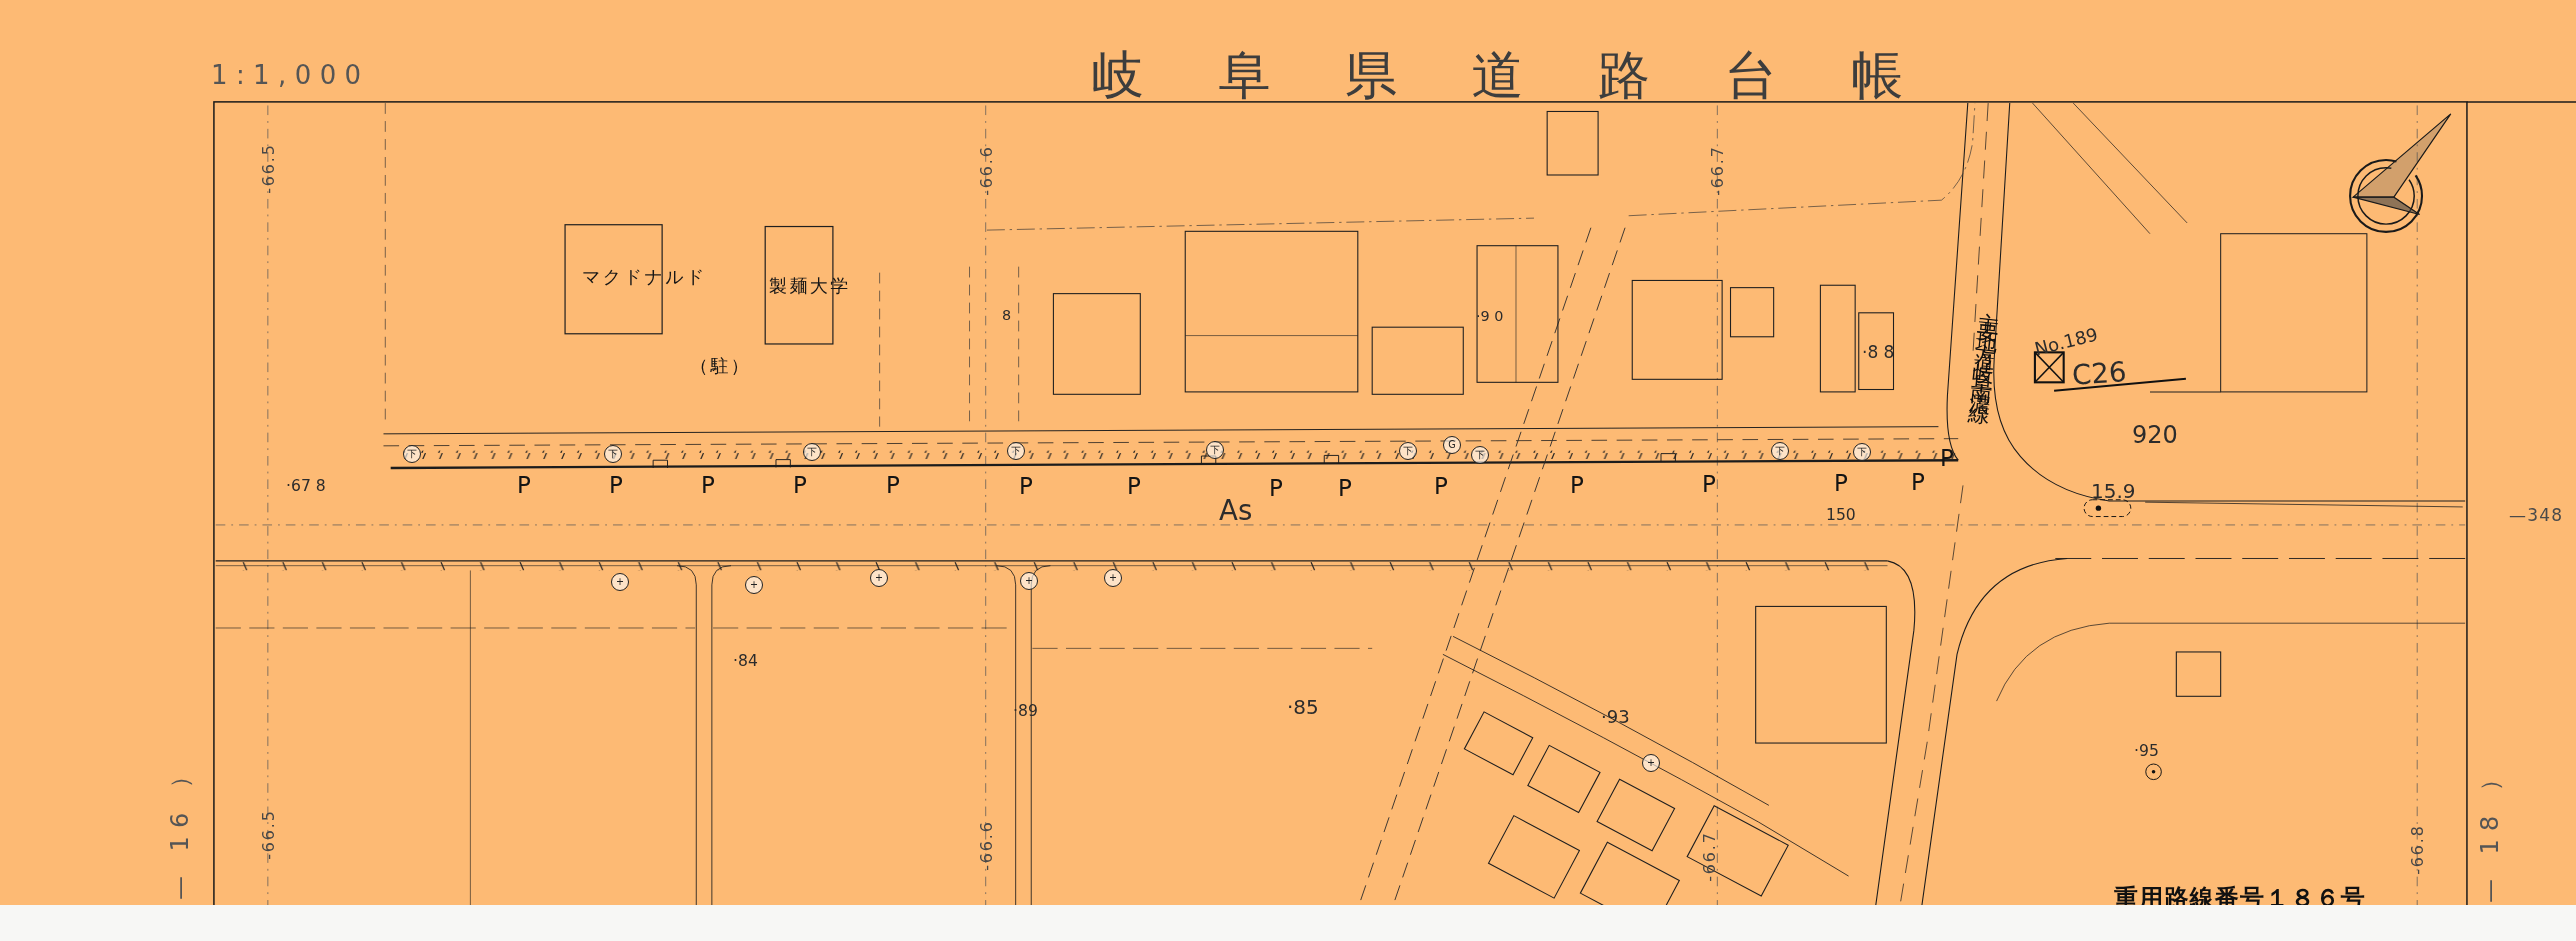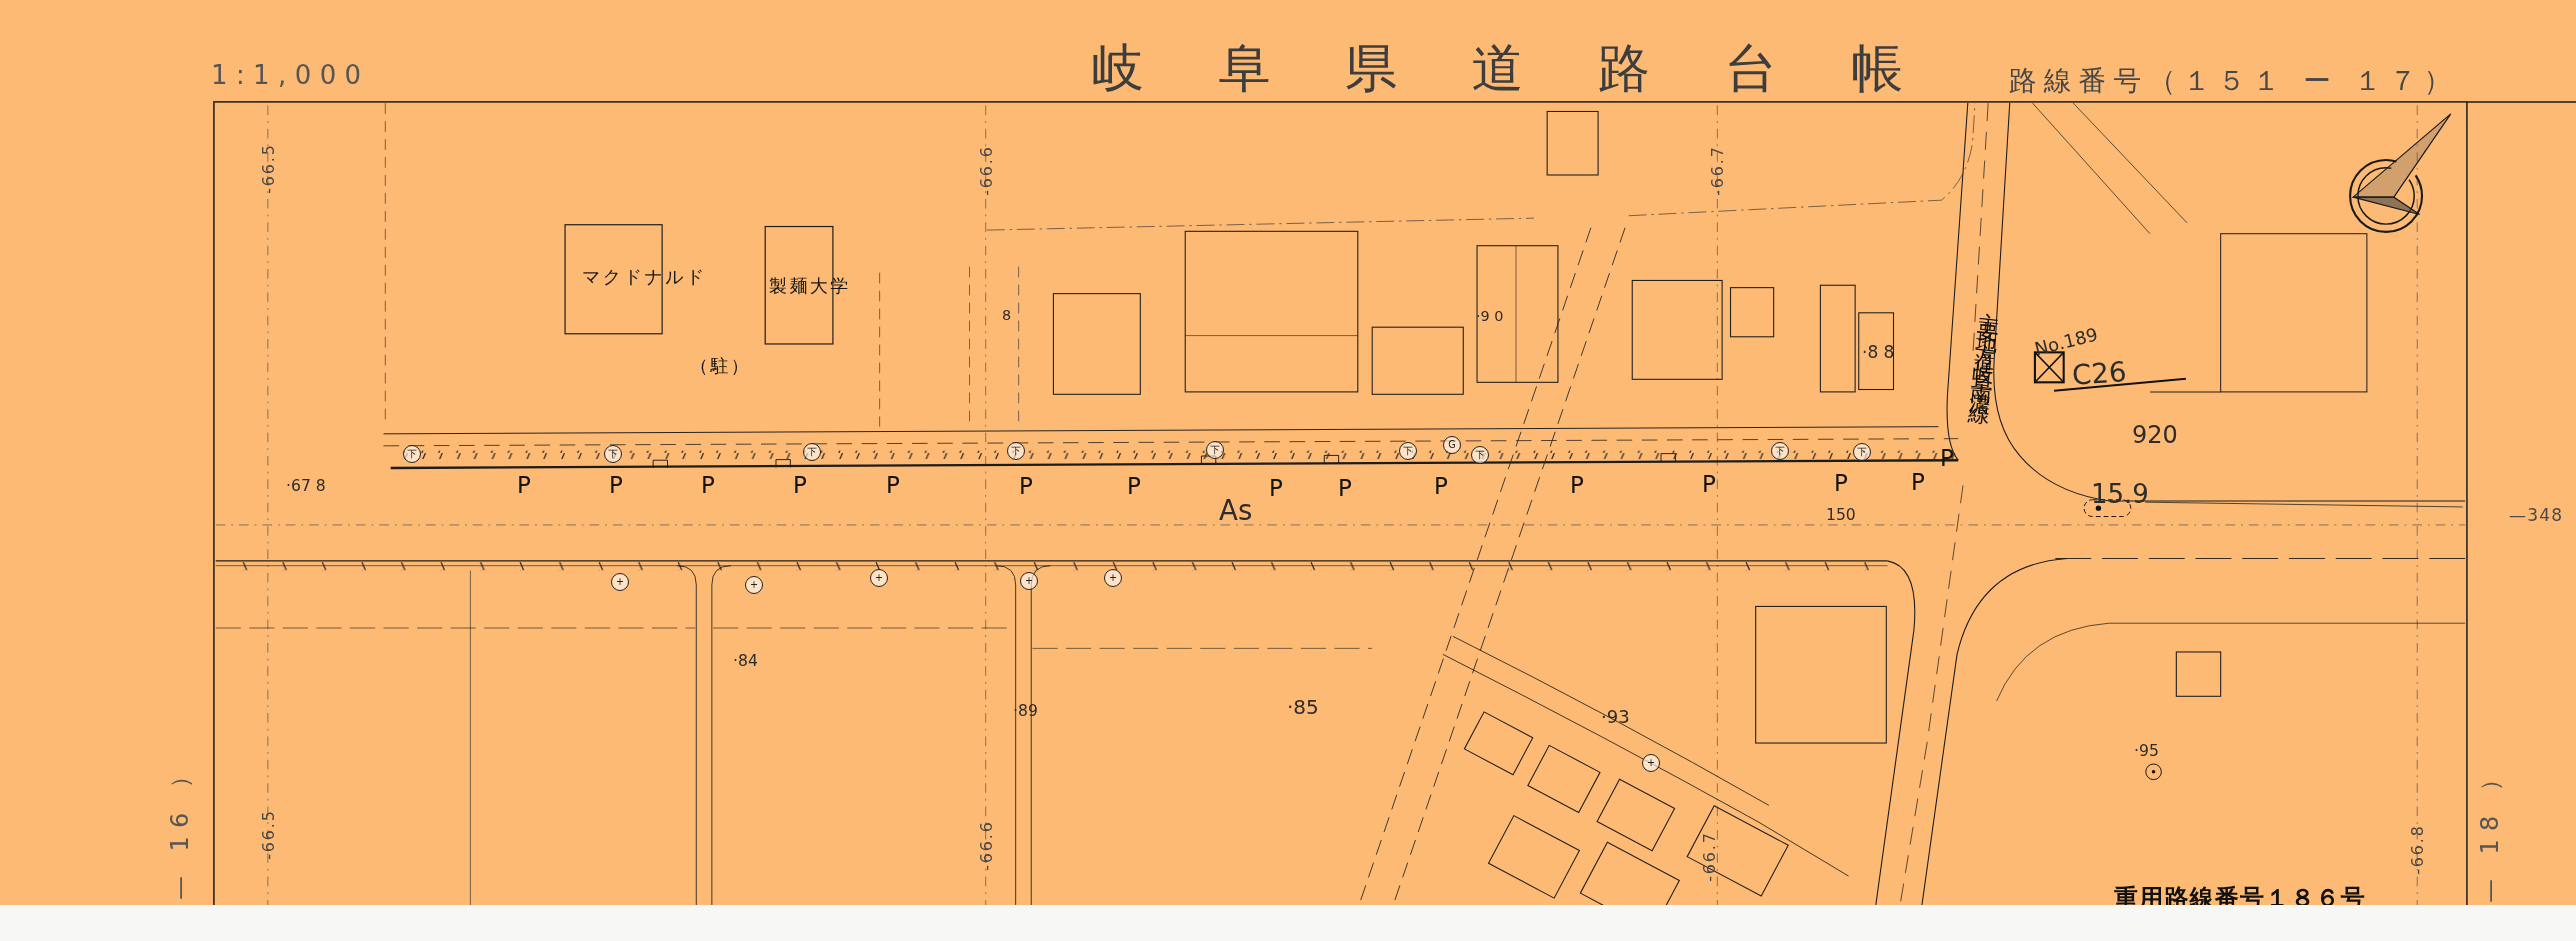--- a/index.html
+++ b/index.html
@@ -172,22 +172,21 @@
 
     <g stroke="#1a1a1a" fill="none">
       <circle cx="3982" cy="327" r="60" stroke-width="3.5" stroke-dasharray="300 40"></circle>
       <circle cx="3982" cy="327" r="47" stroke-width="2.5" stroke-dasharray="230 36"></circle>
       <polygon points="3927,329 4090,190 3995,329" stroke-width="2" fill="#555" fill-opacity="0.25"></polygon>
       <polygon points="3927,329 3995,329 4038,358" stroke-width="2" fill="#444" fill-opacity="0.6"></polygon>
     </g>
   </svg>
 
   <div class="abs scale" style="left:211px;top:60px;">1:1,000</div>
-  <div class="abs title" style="left:1092px;top:34px;">岐 阜 県 道 路 台 帳</div>
-  <div class="abs route" style="left:2009px;top:62px;">路線番号（１５１ ー １７）</div>
+  <div class="abs title" style="left:1092px;top:41px;">岐 阜 県 道 路 台 帳</div>
   <div class="abs overlap" style="left:2114px;top:882px;">重用路線番号１８６号</div>
   <div class="abs sheetnum" style="left:120px;top:824px;width:120px;text-align:center;">— 16 ）</div>
   <div class="abs sheetnum" style="left:2430px;top:827px;width:120px;text-align:center;">— 18 ）</div>
   <div class="abs coordlab" style="left:2509px;top:505px;">—348</div>
 
   <div class="abs bldg" style="left:582px;top:265px;">マクドナルド</div>
   <div class="abs bldg" style="left:769px;top:274px;">製麺大学</div>
   <div class="abs bldg" style="left:690px;top:354px;">（駐）</div>
 
   <div class="abs roadname" style="left:1977px;top:295px;height:389px;">主要地方道岐阜南濃線</div>
@@ -202,21 +201,21 @@
       <span class="abs gridlab" style="left: 2381px; top: 840px; width: 72px; text-align: center;">-66.8</span>
     </div>
   <div id="annotations-layer">
       <span class="abs ann" style="left: 286px; top: 477px; font-size: 15.6px;">·67 8</span>
       <span class="abs ann" style="left: 1002px; top: 307px; font-size: 14.4px;">8</span>
       <span class="abs ann" style="left: 1476px; top: 308px; font-size: 14.4px;">·9 0</span>
       <span class="abs ann" style="left: 1862px; top: 342px; font-size: 17px; text-align: right;">·8 8</span>
       <span class="abs ann" style="left: 2034px; top: 331px; font-size: 18px; transform: rotate(-14deg);">No.189</span>
       <span class="abs ann" style="left: 2072px; top: 357px; font-size: 27.6px; transform: rotate(-4deg);">C26</span>
       <span class="abs ann" style="left: 2132px; top: 421px; font-size: 24px;">920</span>
-      <span class="abs ann" style="left: 2091px; top: 479px; font-size: 26px; text-align: center;">15.9</span>
+      <span class="abs ann" style="left: 2091px; top: 479px; font-size: 20px; text-align: center;">15.9</span>
       <span class="abs ann" style="left: 1826px; top: 506px; font-size: 15.6px;">150</span>
       <span class="abs ann" style="left: 1219px; top: 494px; font-size: 27.6px;">As</span>
       <span class="abs ann" style="left: 733px; top: 652px; font-size: 15.6px;">·84</span>
       <span class="abs ann" style="left: 1013px; top: 702px; font-size: 15.6px;">·89</span>
       <span class="abs ann" style="left: 1287px; top: 695px; font-size: 20px;">·85</span>
       <span class="abs ann" style="left: 1601px; top: 706px; font-size: 18px;">·93</span>
       <span class="abs ann" style="left: 2134px; top: 742px; font-size: 15.6px;">·95</span>
     </div>
   <div id="pmarks-layer">
       <span class="abs pmark" style="left: 517px; top: 472px;">P</span>

